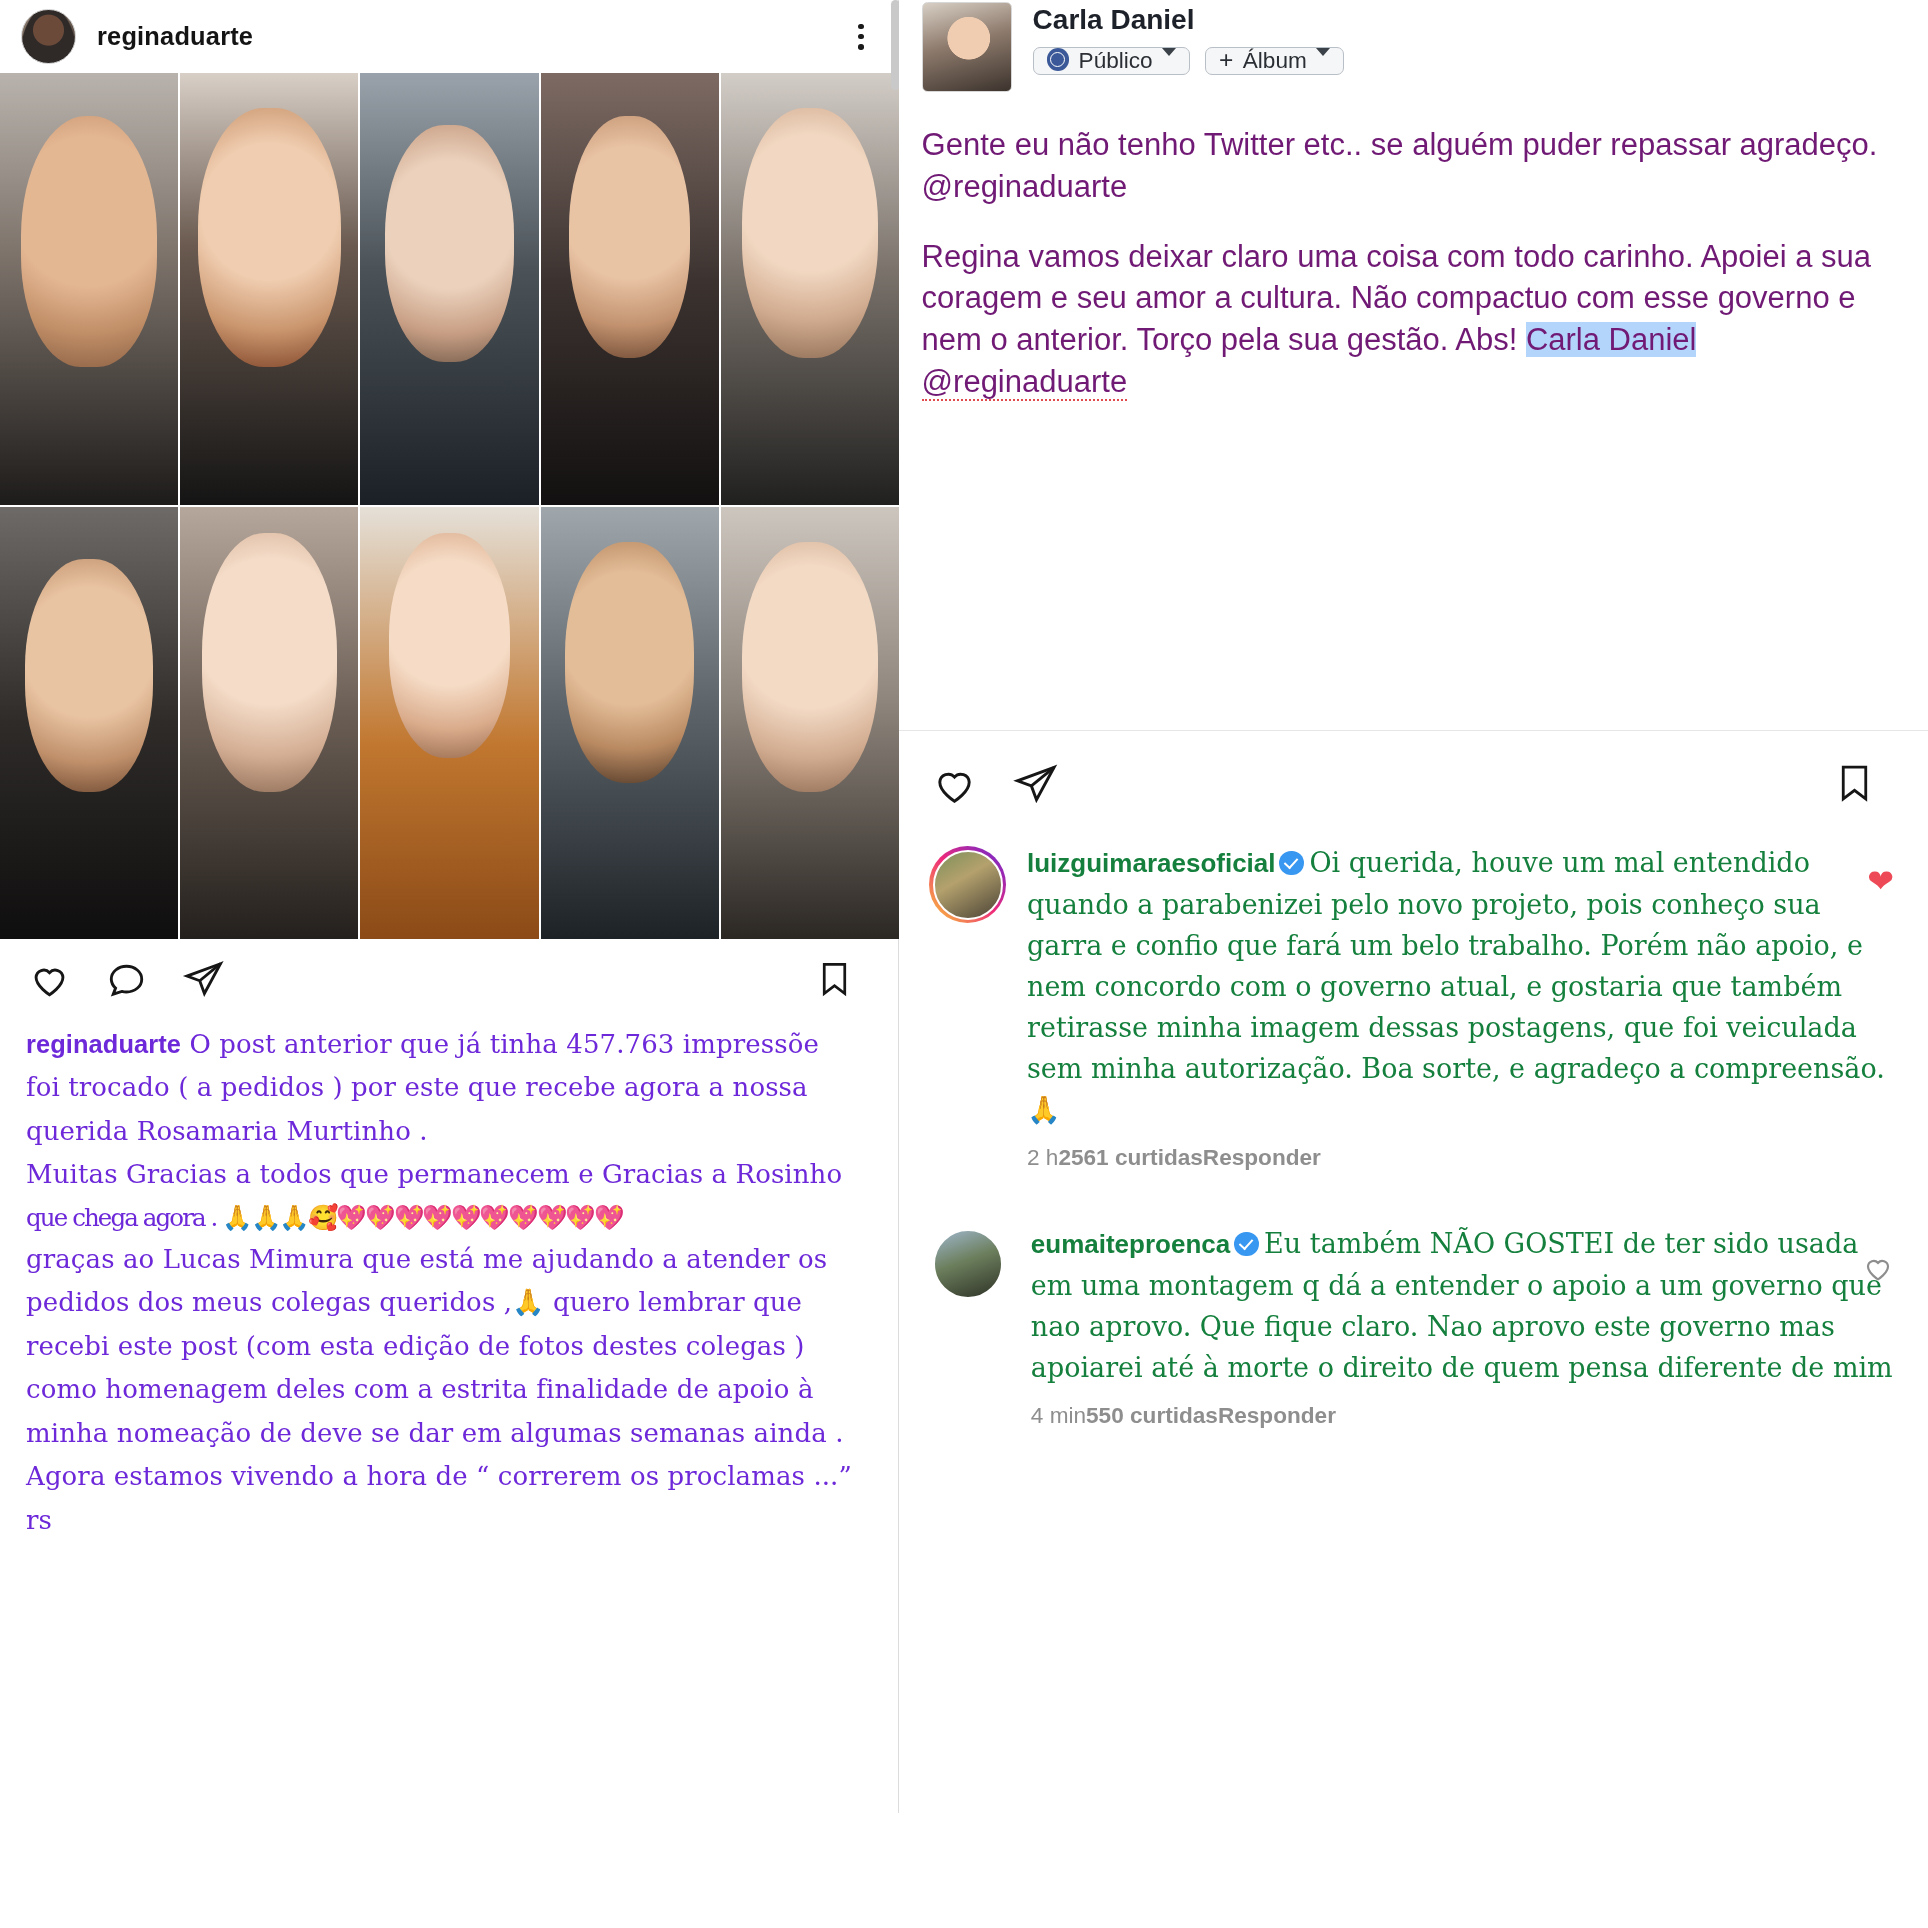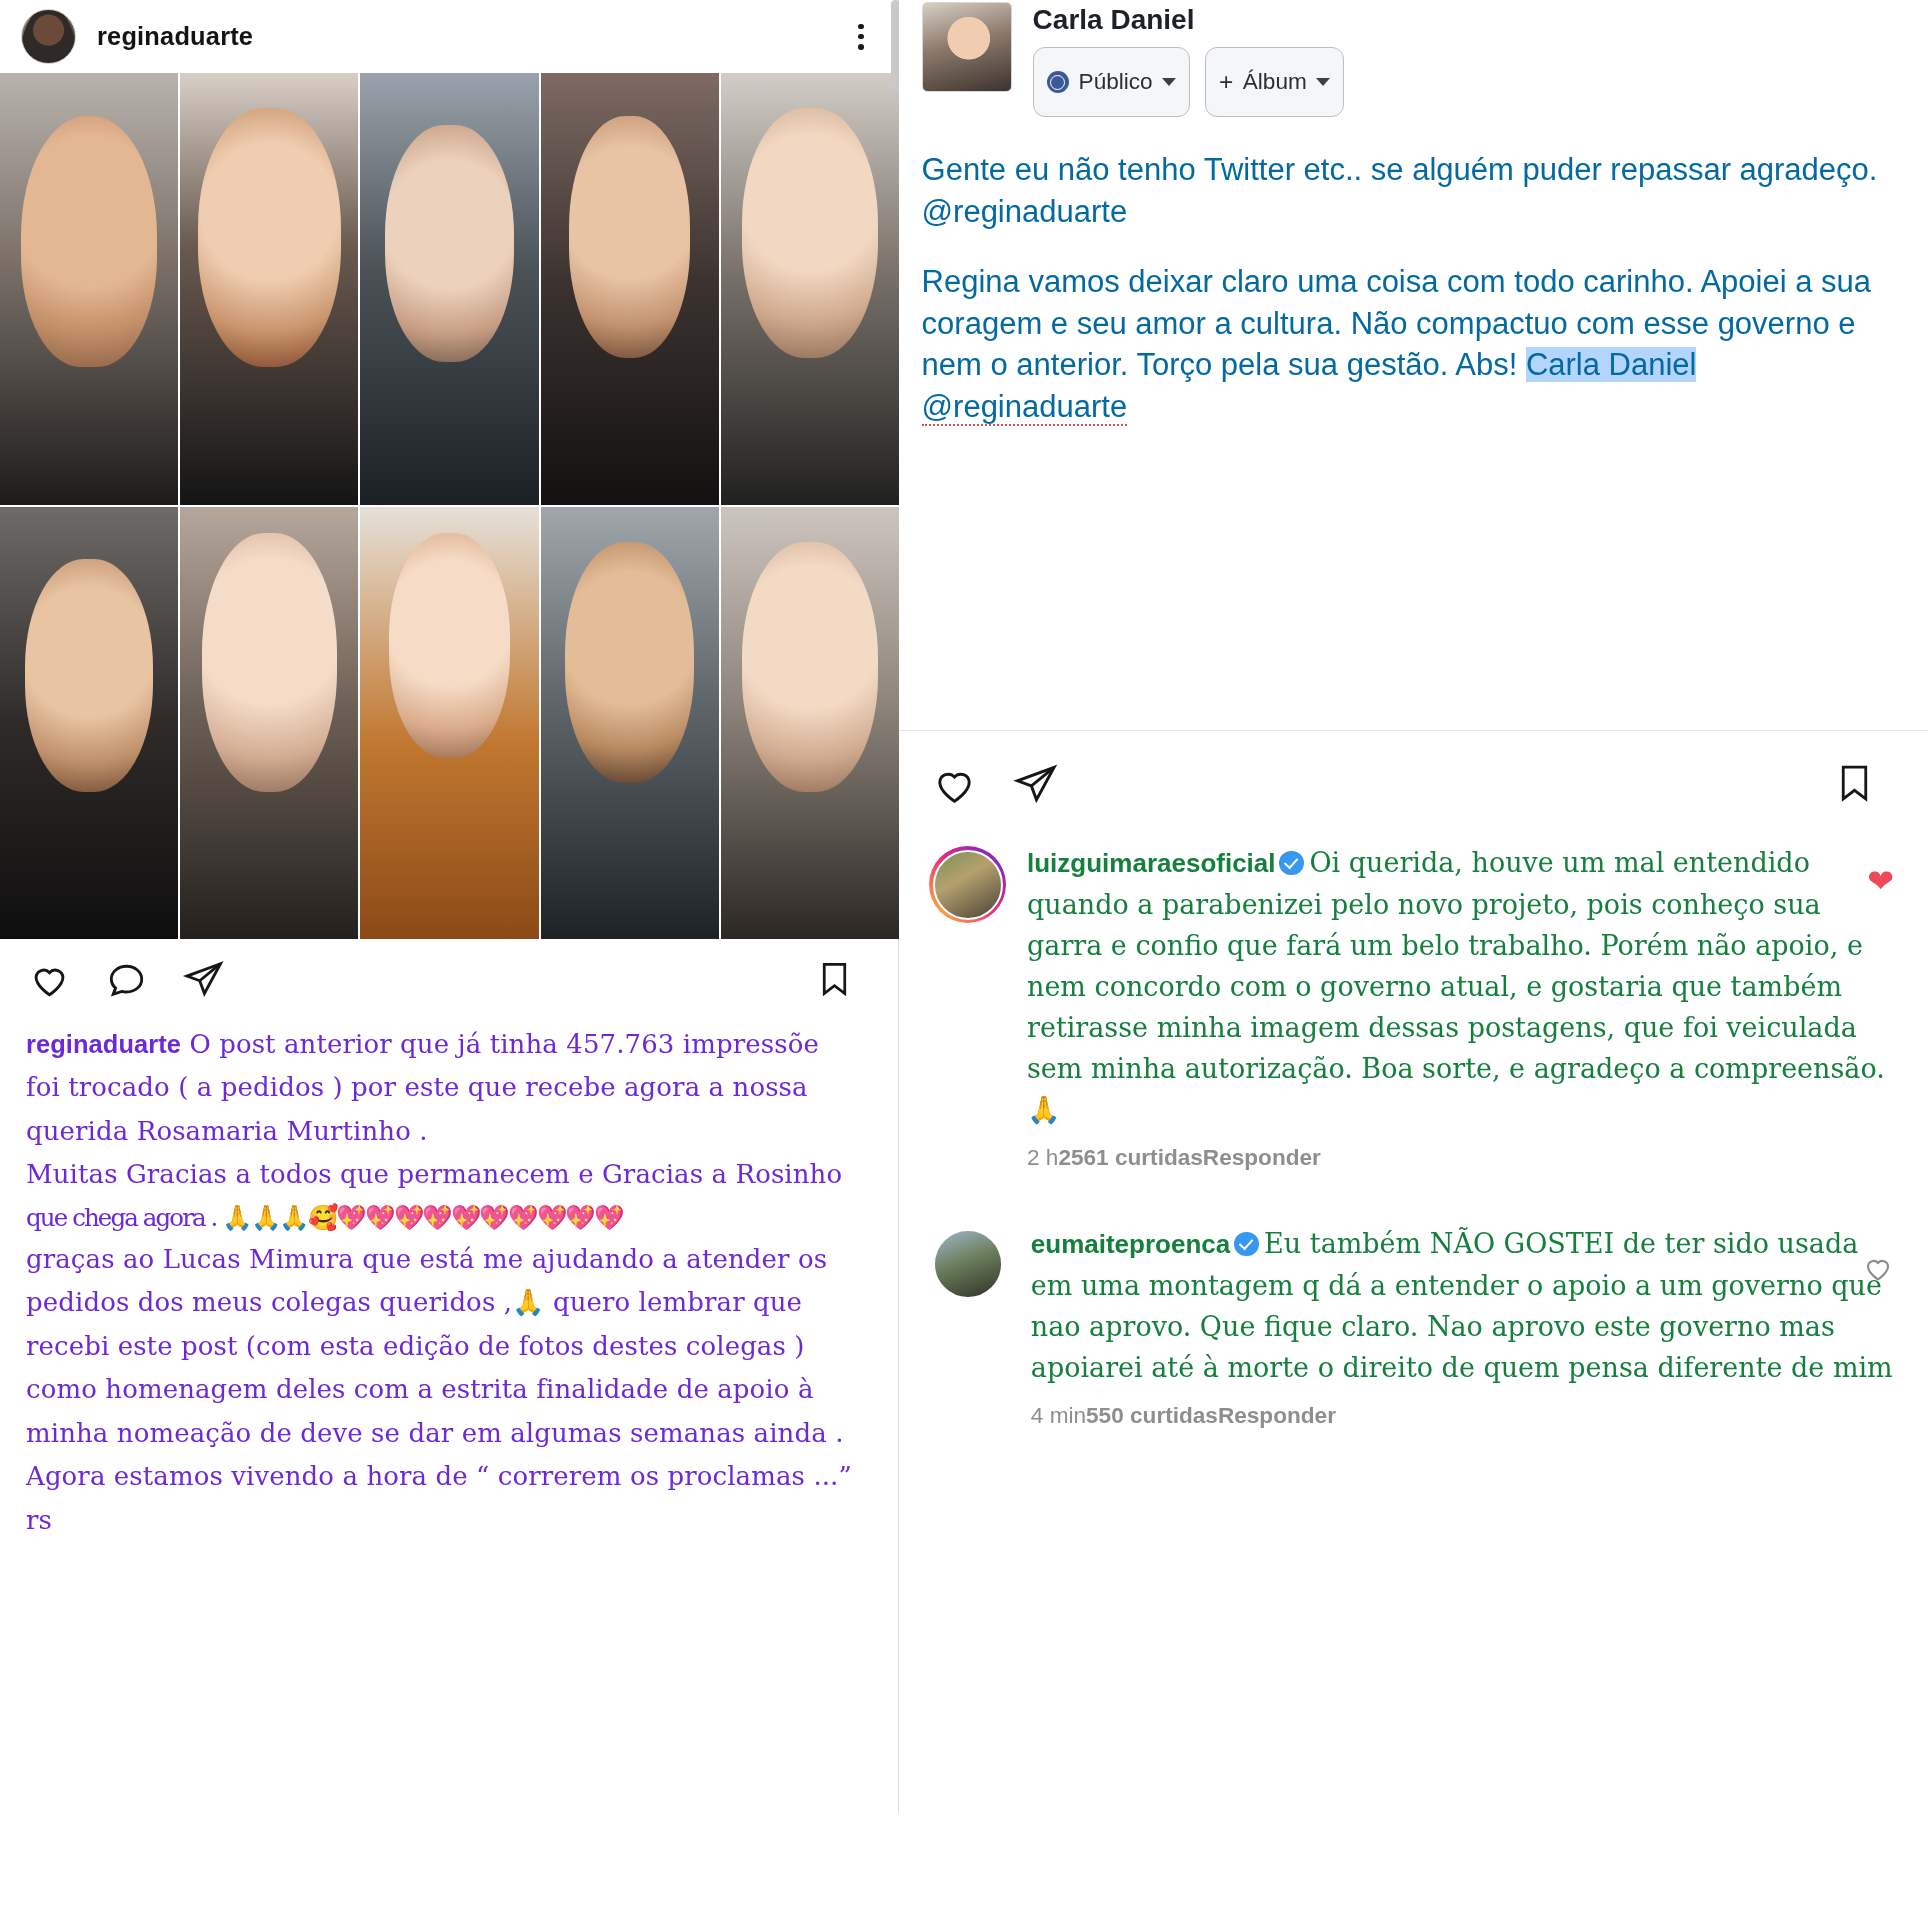--- a/index.html
+++ b/index.html
@@ -142,43 +142,43 @@
     background:
       radial-gradient(circle at 52% 40%, #f0cdb0 0 21px, transparent 21.7px),
       linear-gradient(165deg,#d8cfc4 0%, #8d7a6c 45%, #3c332d 100%);
     border: 0.9px solid #d7d7d7;
     flex: 0 0 auto;
   }
   .fb-meta { margin-left: 21px; padding-top: 1.9px; }
   .fb-name { font-size: 28px; font-weight: 700; color: #1d2129; }
   .fb-chips { display: flex; gap: 15px; margin-top: 11.3px; }
   .chip {
-    display: inline-flex; align-items: center; gap: 9.4px;
+    display: inline-flex; gap: 9.4px;
     border: 0.9px solid #b9bfc7;
-    border-radius: 12px;
+    border-radius: 7px;
     background: #f5f6f7;
-    padding: 21px 13px;
+    padding: 0 13px;
     font-size: 22.6px;
     color: #2b2f35;
     cursor: pointer;
   }
   .globe {
     width: 22.6px; height: 22.6px; border-radius: 50%;
     background: #3b5998;
     position: relative; flex: 0 0 auto;
   }
   .globe::before{content:"";position:absolute;inset:3.8px;border-radius:50%;border:1.9px solid #fff;}
   .caret { width: 0; height: 0; border-left: 7.5px solid transparent; border-right: 7.5px solid transparent; border-top: 8.5px solid #3b4148; }
   .plus { font-size: 24.5px; color: #2b2f35; line-height: 1; }
 
   .fb-text {
     margin-top: 32px;
     font-size: 31px;
     line-height: 1.35;
-    color: #0369a1;
+    color: #701a75;
     font-family: "Liberation Sans", sans-serif;
   }
   .fb-text p { margin: 0 0 28px 0; }
   .mention { border-bottom: 2.8px dotted #e24b4b; }
   .selected { background: #b4d5fb; }
 
   
   .ig-actions2 {
     height: 102px;
     display: flex; align-items: center;

